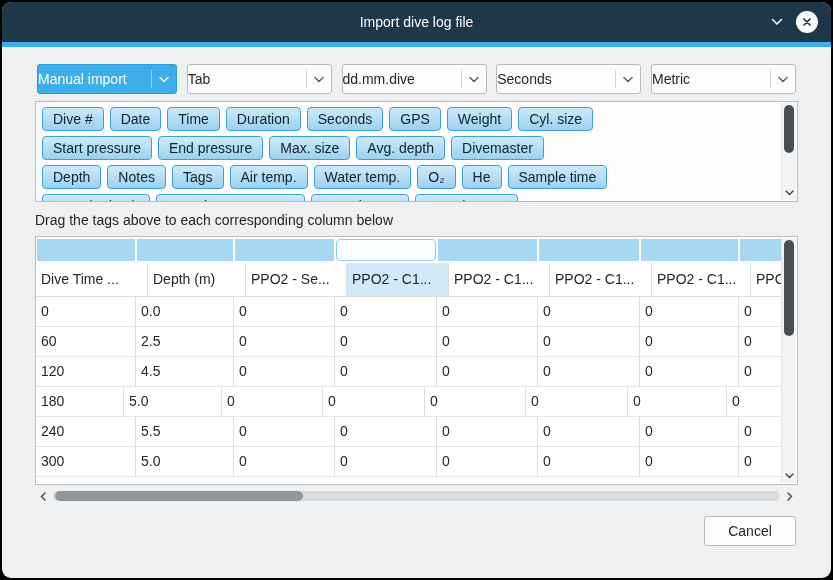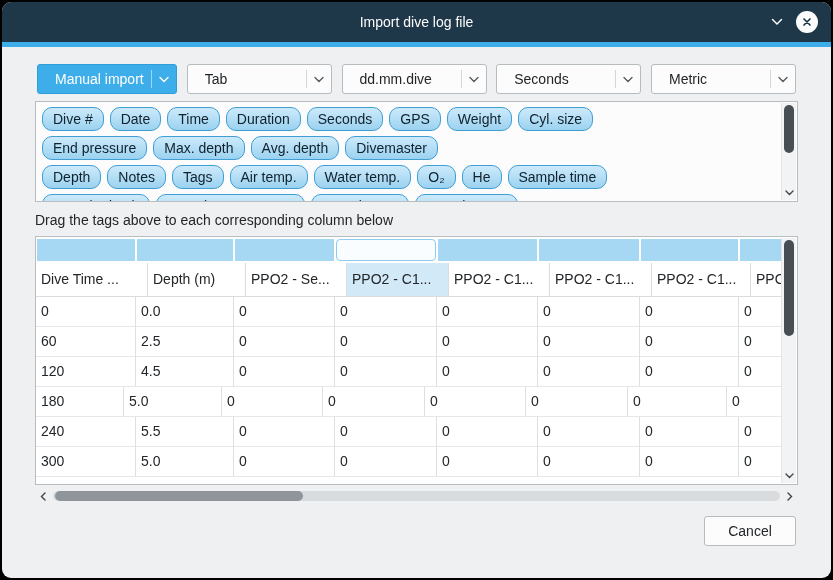--- a/index.html
+++ b/index.html
@@ -18,32 +18,32 @@
   .close-btn { position:absolute; right:13px; top:9px; width:22px; height:22px; border-radius:50%;
                background:#fcfcfc; display:flex; align-items:center; justify-content:center; }
   .accent-line { height:5px; background:var(--accent,#3daee9); }
 
   
   .toolbar { display:flex; justify-content:space-between; margin:17px 35px 0; }
   .combo { width:145px; height:30px; background:#fcfcfc; border:1px solid #b6bbbe; border-radius:3px;
            display:flex; align-items:center; font-size:14px; color:#232629; }
   .combo.first { width:140px; }
   .combo.accent { background:var(--accent,#3daee9); border-color:#2f9dd8; color:#fff; }
-  .combo-label { flex:1; padding-left:17px; white-space:nowrap; overflow:hidden; }
+  .combo-label { flex:1; padding-left:0; white-space:nowrap; overflow:hidden; }
   .combo-sep { width:1px; align-self:stretch; margin:5px 0; background:#d4d7d9; }
   .combo.accent .combo-sep { background:rgba(255,255,255,.5); }
   .combo-arrow { width:24px; display:flex; justify-content:center; color:#565c61; }
   .combo.accent .combo-arrow { color:#fff; }
 
   
   .tag-area { margin:7px 33px 0; height:101px; background:#fcfcfc; border:1px solid #b9bdc0;
               position:relative; overflow:hidden; }
   .tag-rows { position:absolute; left:6px; top:5px; right:22px; display:flex; flex-direction:column; gap:5px; }
   .tag-row { display:flex; gap:6px; }
-  .tag { height:24px; line-height:22px; border:1px solid #3f9ed3; border-radius:10px; padding:0 10px;
+  .tag { height:24px; line-height:22px; border:1px solid #3f9ed3; border-radius:4px; padding:0 10px;
          background:linear-gradient(var(--tag-top,#cdeafb), var(--tag-bottom,#9bd2f0));
          color:#10222e; font-size:14px; white-space:nowrap; }
 
   
   .scrollbar-v { position:absolute; top:1px; right:1px; bottom:1px; width:15px;
                  background:#f2f3f4; border-left:1px solid #e2e4e6; }
   .scrollbar-v .thumb { position:absolute; left:2px; right:2px; border-radius:5px; background:#474e54; }
   .sb-btn { position:absolute; left:0; right:0; height:13px; display:flex; align-items:center;
             justify-content:center; color:#40464b; }
   .sb-btn.down { bottom:1px; }
@@ -155,22 +155,23 @@
           <span class="tag">Dive #</span>
           <span class="tag">Date</span>
           <span class="tag">Time</span>
           <span class="tag">Duration</span>
           <span class="tag">Seconds</span>
           <span class="tag">GPS</span>
           <span class="tag">Weight</span>
           <span class="tag">Cyl. size</span>
         </div>
         <div class="tag-row">
+          <span class="tag">Start pressure</span>
           <span class="tag">End pressure</span>
-          <span class="tag">Max. depth</span>
+          <span class="tag">Max. size</span>
           <span class="tag">Avg. depth</span>
           <span class="tag">Divemaster</span>
         </div>
         <div class="tag-row">
           <span class="tag">Depth</span>
           <span class="tag">Notes</span>
           <span class="tag">Tags</span>
           <span class="tag">Air temp.</span>
           <span class="tag">Water temp.</span>
           <span class="tag">O₂</span>

